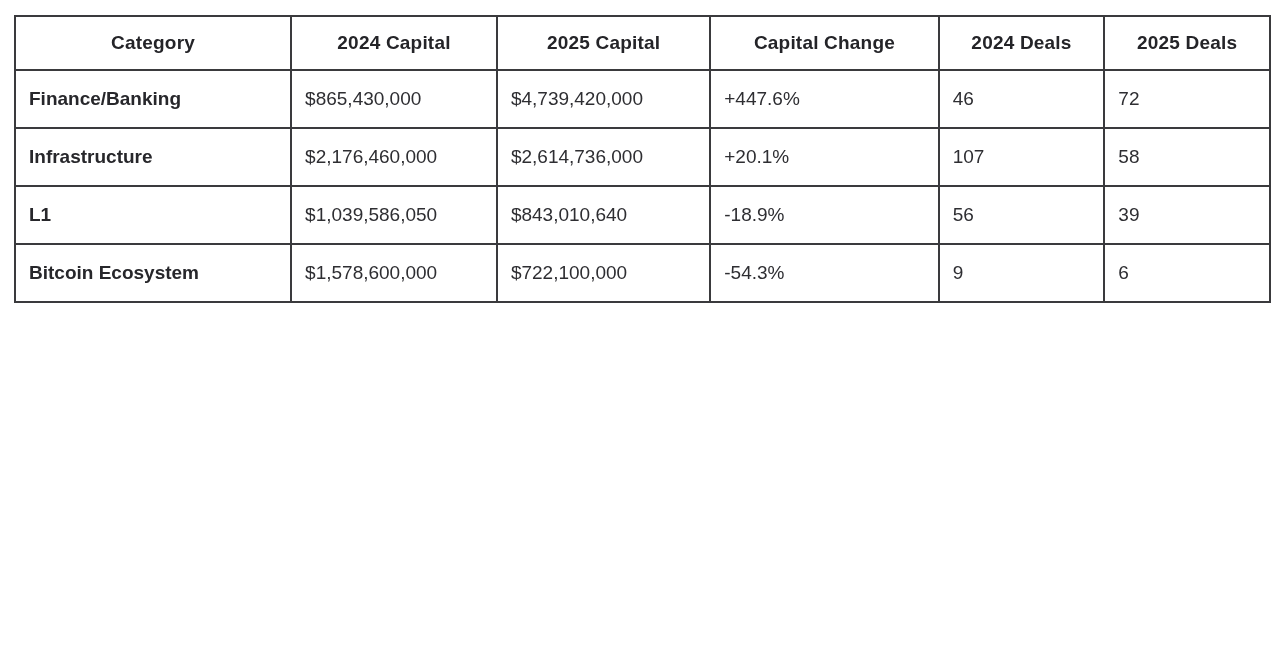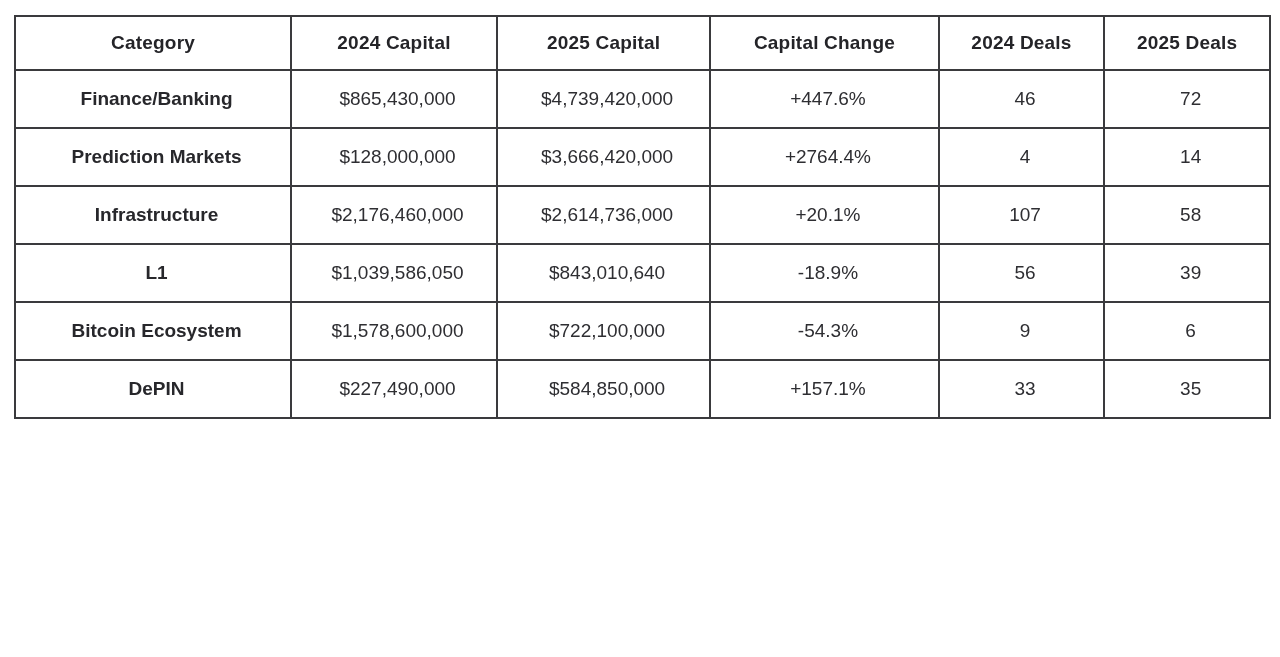--- a/index.html
+++ b/index.html
@@ -35,21 +35,21 @@
   }
   table.funding th {
     height: 54px;
     font-weight: bold;
     color: #242428;
     letter-spacing: 0.2px;
     padding: 0 6px;
   }
   table.funding td {
     height: 58px;
-    text-align: center;
+    text-align: left;
     padding: 0 6px 0 13px;
     font-weight: normal;
   }
   table.funding td.cat {
     font-weight: bold;
     color: #27272b;
   }
   col.col-0 { width: 22.0%; }
   col.col-1 { width: 16.4%; }
   col.col-2 { width: 17.0%; }
@@ -83,28 +83,20 @@
     <tbody>
         <tr>
           <td class="cat">Finance/Banking</td>
           <td>$865,430,000</td>
           <td>$4,739,420,000</td>
           <td>+447.6%</td>
           <td>46</td>
           <td>72</td>
         </tr>
         <tr>
-          <td class="cat">Prediction Markets</td>
-          <td>$128,000,000</td>
-          <td>$3,666,420,000</td>
-          <td>+2764.4%</td>
-          <td>4</td>
-          <td>14</td>
-        </tr>
-        <tr>
           <td class="cat">Infrastructure</td>
           <td>$2,176,460,000</td>
           <td>$2,614,736,000</td>
           <td>+20.1%</td>
           <td>107</td>
           <td>58</td>
         </tr>
         <tr>
           <td class="cat">L1</td>
           <td>$1,039,586,050</td>
@@ -114,23 +106,15 @@
           <td>39</td>
         </tr>
         <tr>
           <td class="cat">Bitcoin Ecosystem</td>
           <td>$1,578,600,000</td>
           <td>$722,100,000</td>
           <td>-54.3%</td>
           <td>9</td>
           <td>6</td>
         </tr>
-        <tr>
-          <td class="cat">DePIN</td>
-          <td>$227,490,000</td>
-          <td>$584,850,000</td>
-          <td>+157.1%</td>
-          <td>33</td>
-          <td>35</td>
-        </tr>
       </tbody>
   </table>
 </div>
 
 </body></html>

